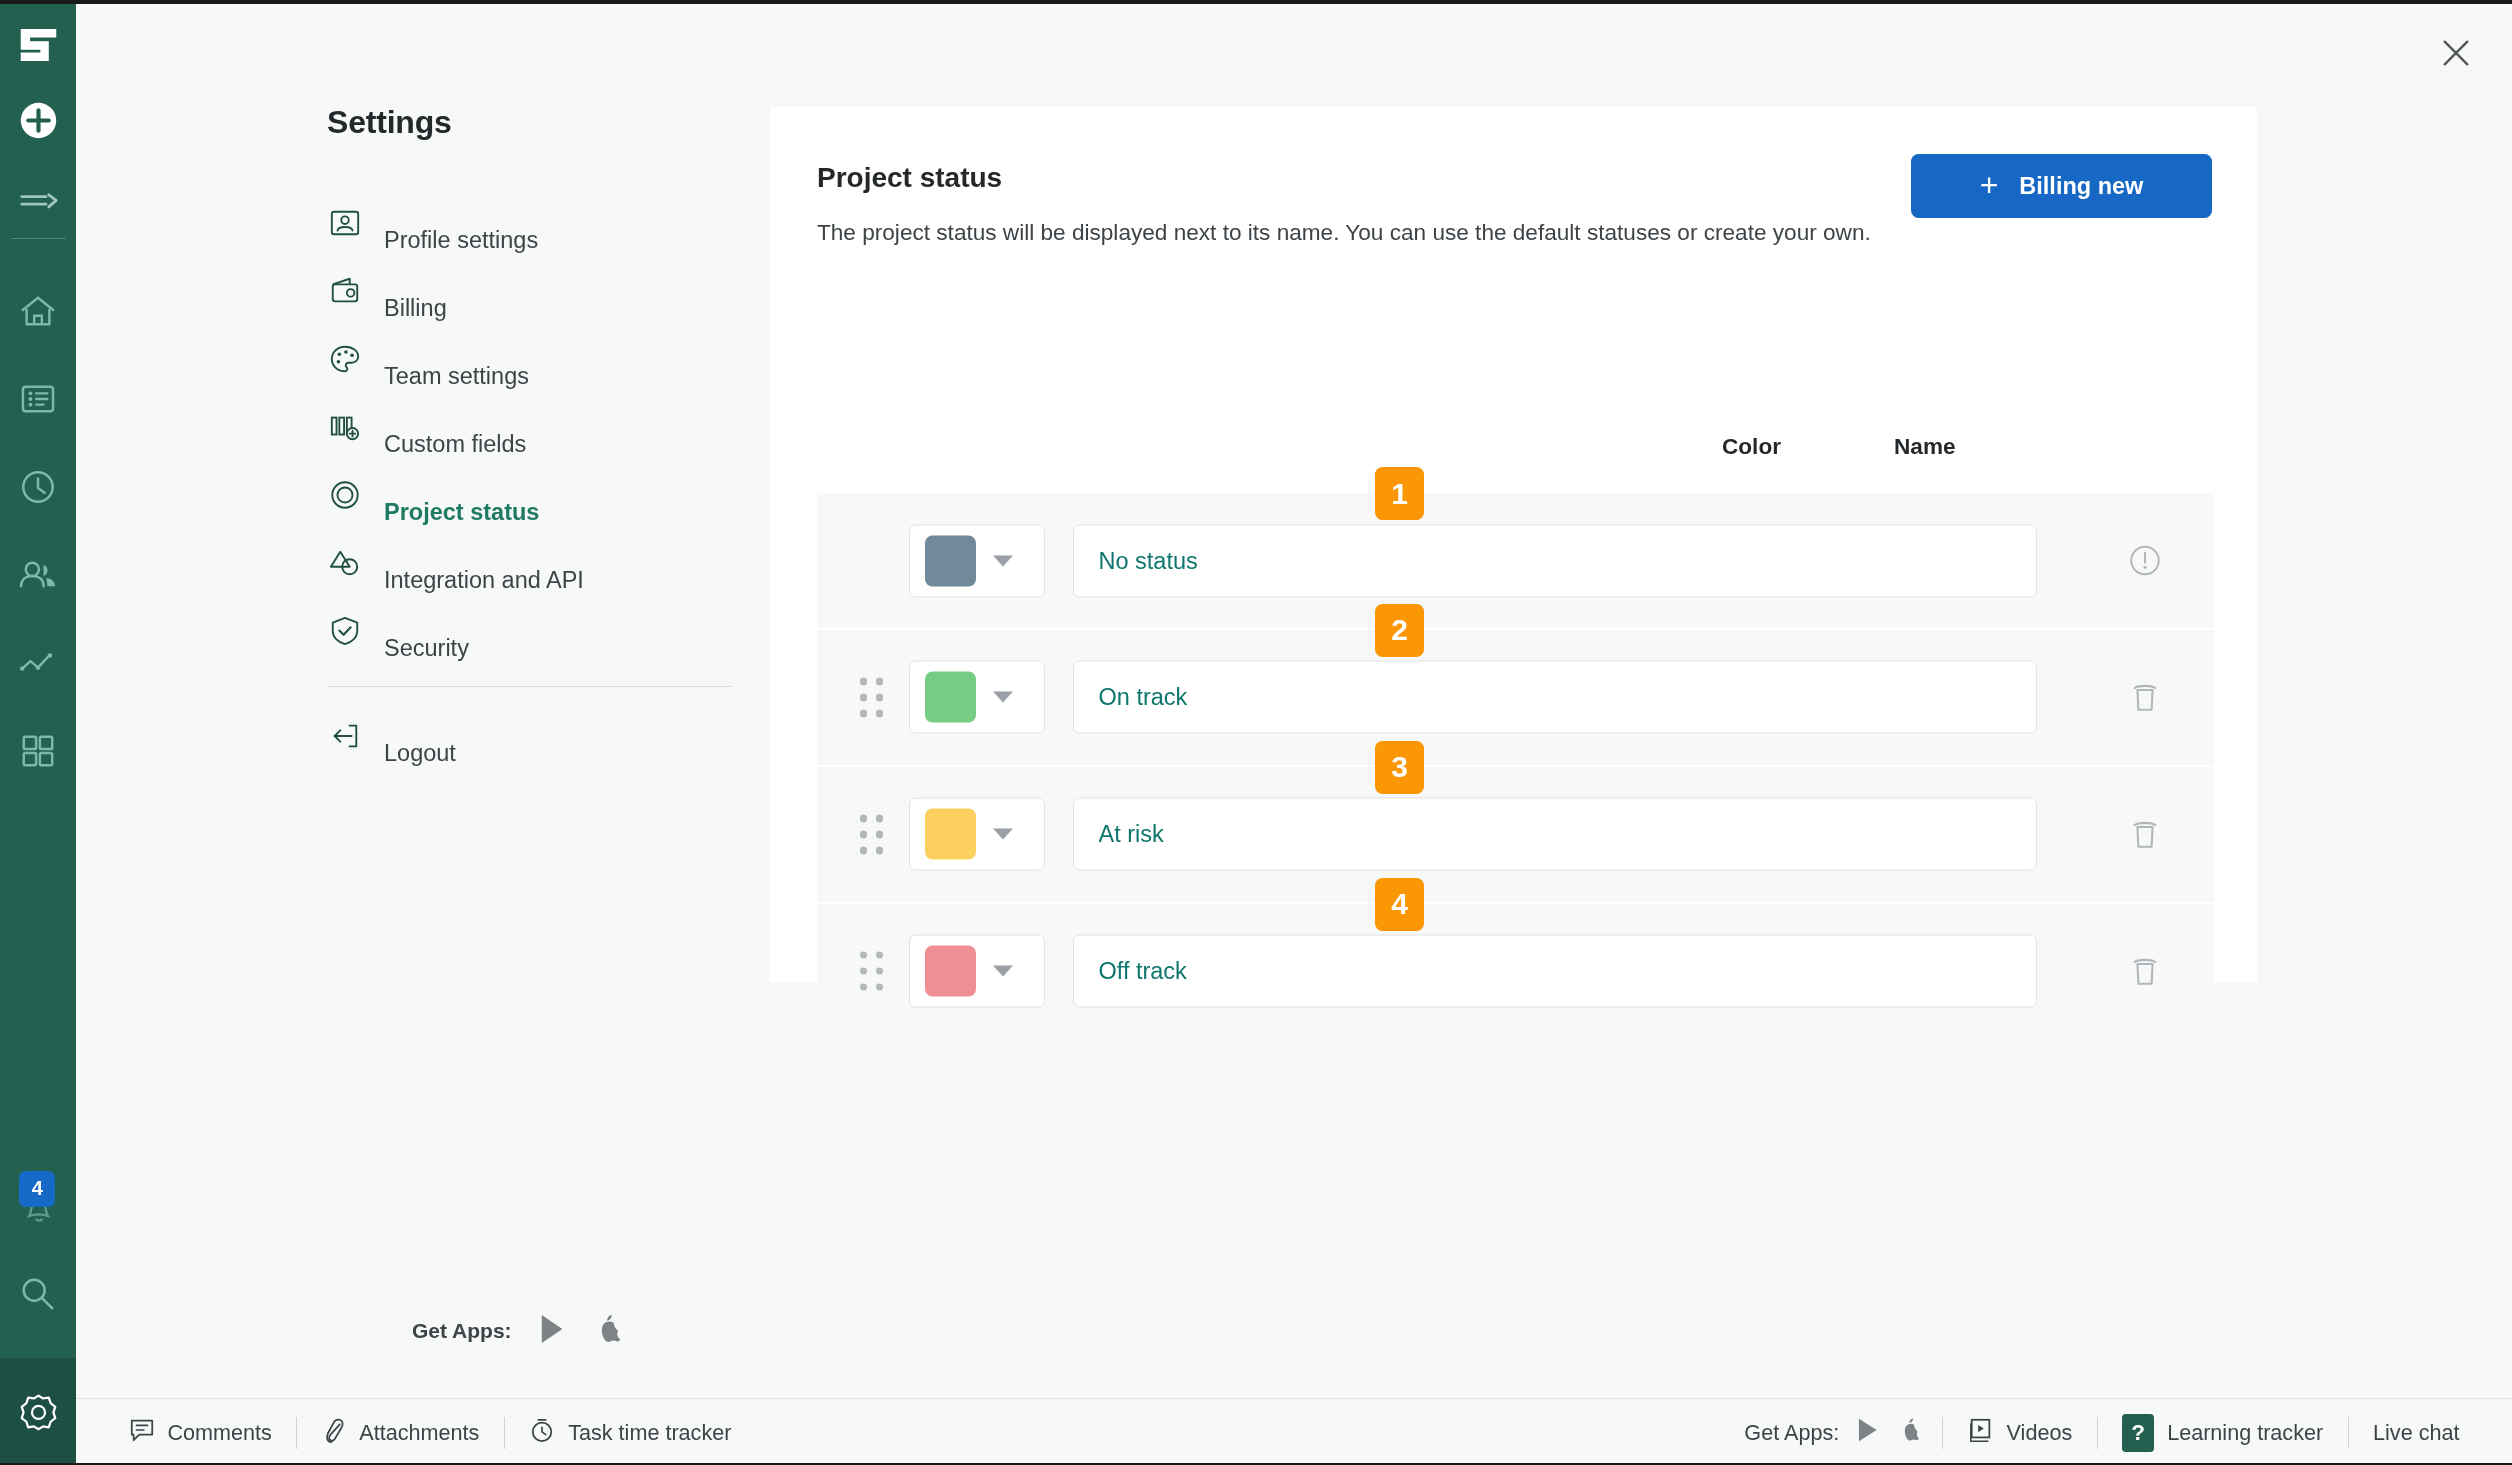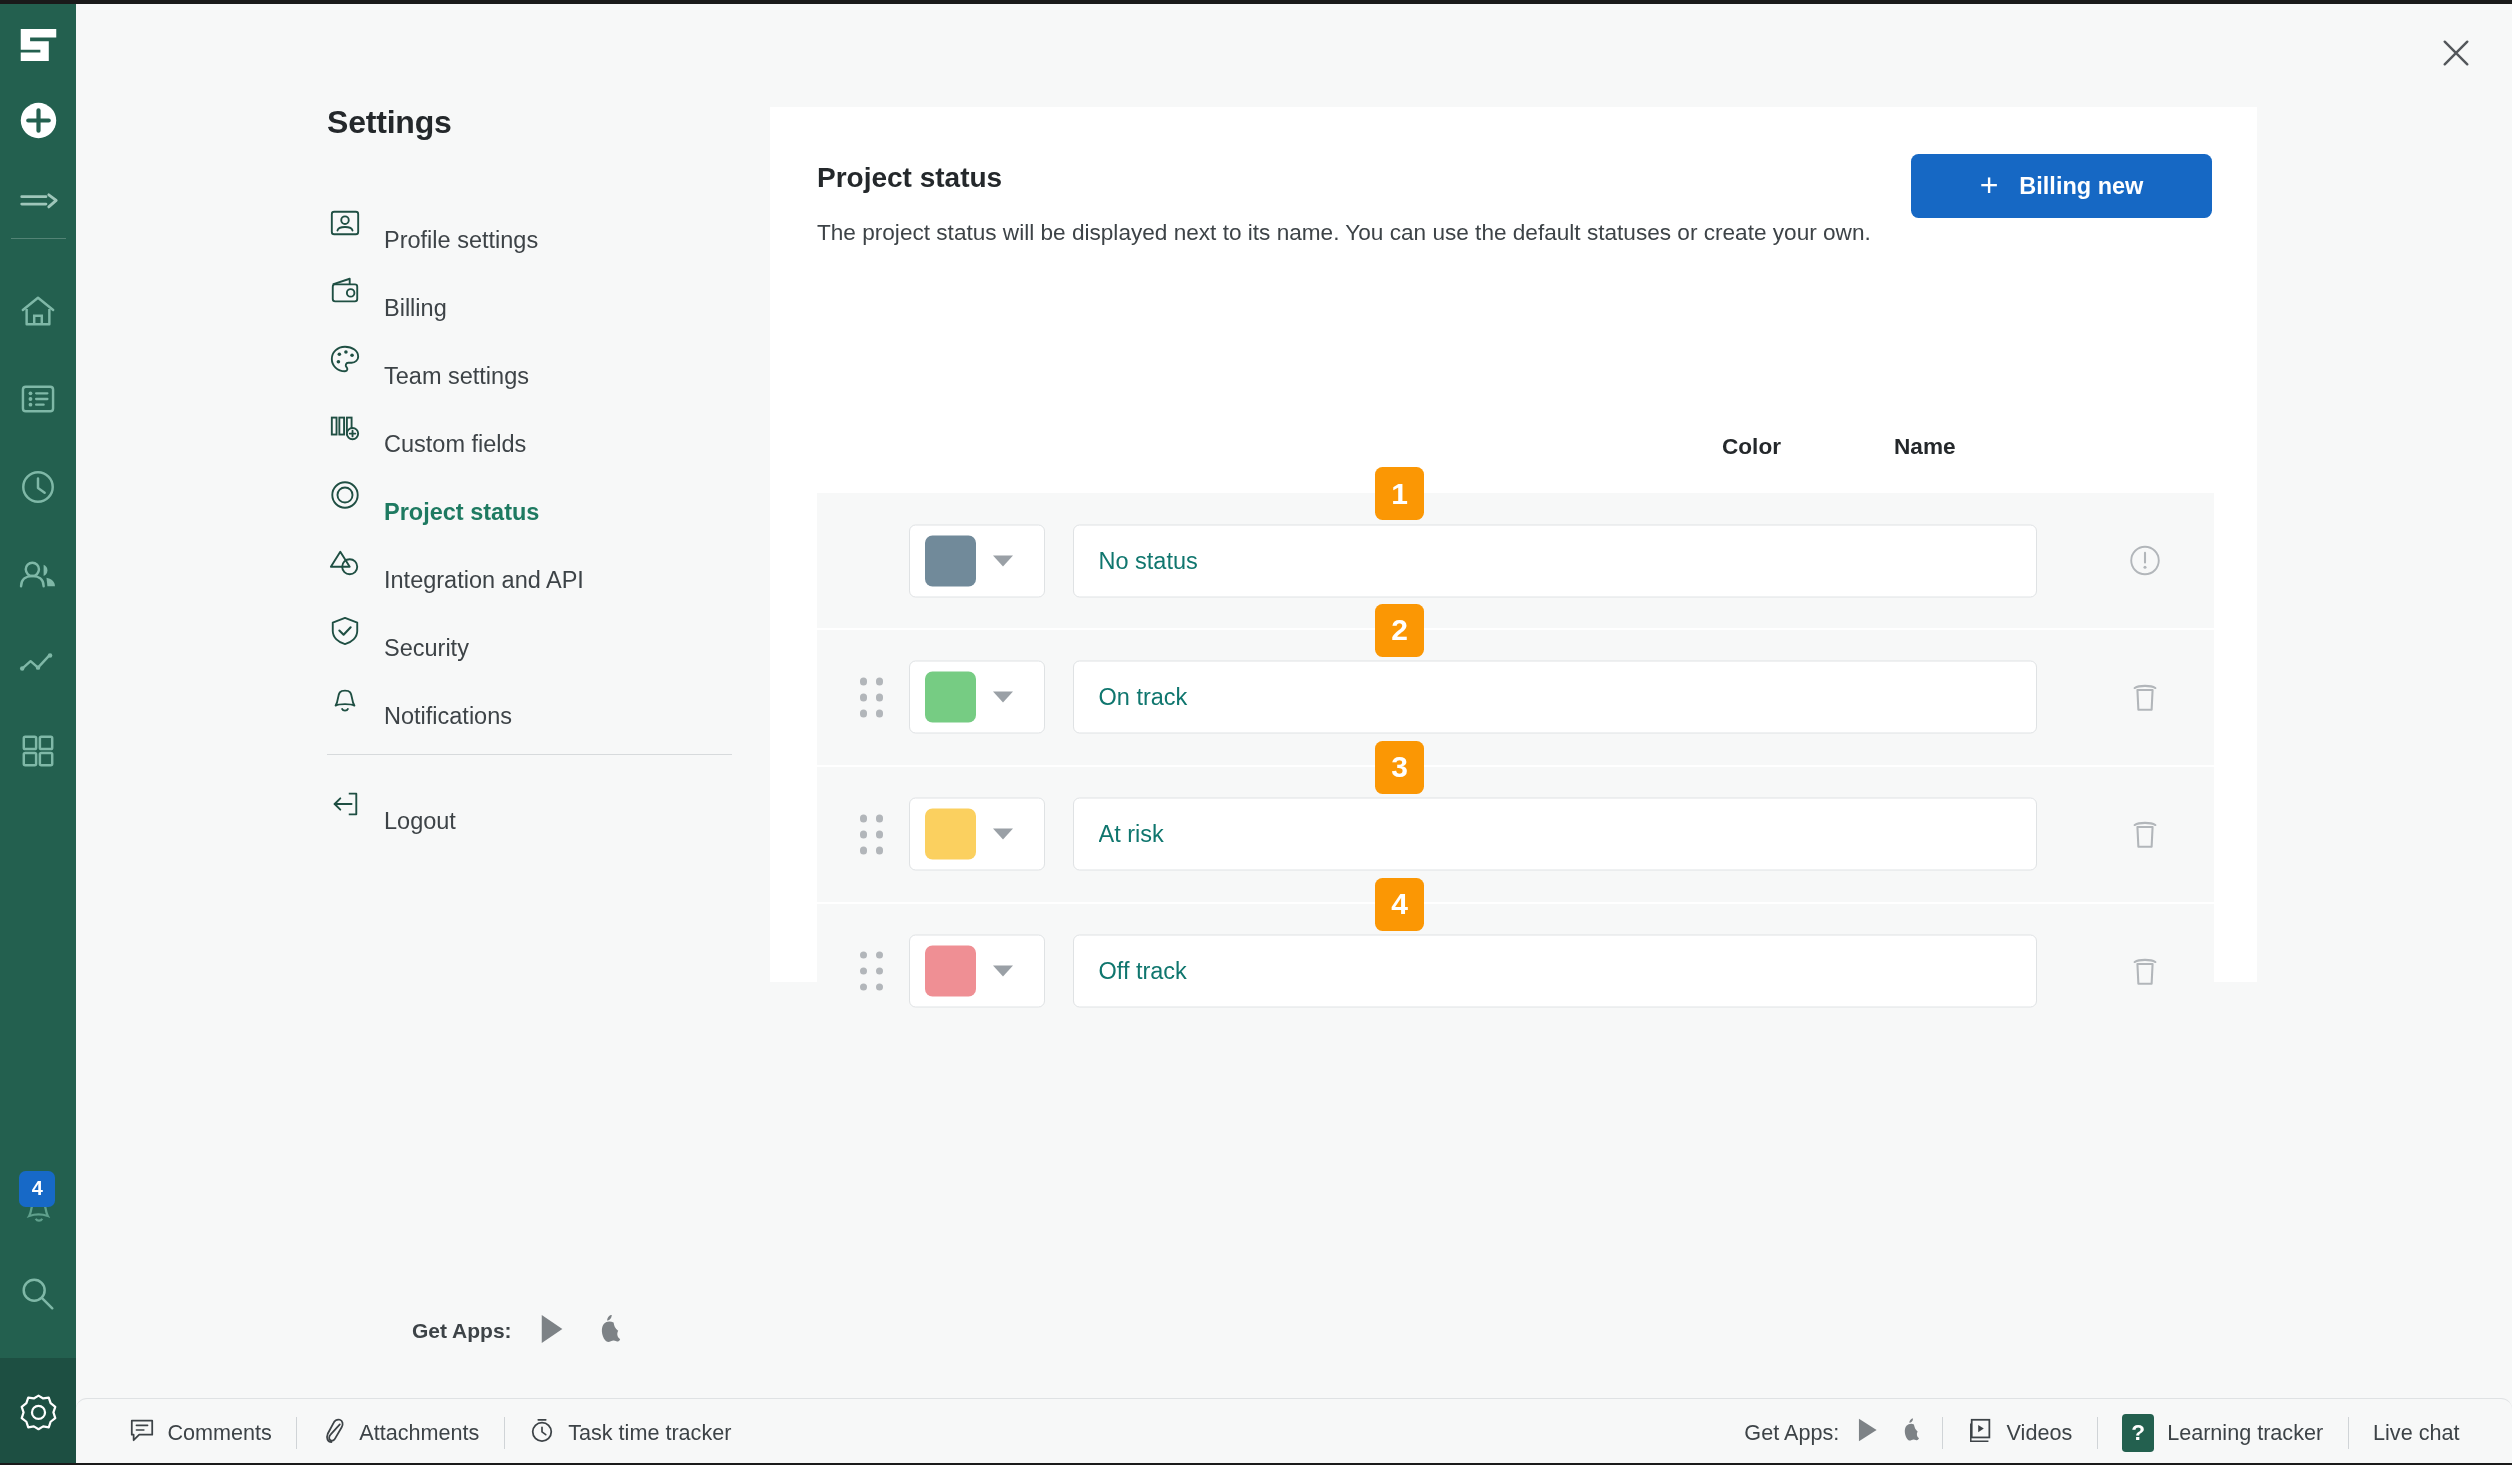--- a/index.html
+++ b/index.html
@@ -182,21 +182,20 @@
     display: flex; align-items: center; justify-content: center;
   }
 
   
   .bottom-bar {
     position: absolute; left: 76px; bottom: 0;
     width: 2436px; height: 68px;
     background: #f7f8f8; border-top: 0.9px solid #dfe2e4;
     display: flex; align-items: center; justify-content: space-between;
     padding: 0 28px 0 28px;
-    border-radius: 11px;
   }
   .bb-group { display: flex; align-items: center; }
   .bb-item {
     display: flex; align-items: center; gap: 13px;
     padding: 0 24.5px; height: 41px; cursor: pointer;
     font-size: 21.6px; color: #3d4347; white-space: nowrap;
   }
   .bb-sep { width: 0.9px; height: 32px; background: #d0d4d7; }
   .bb-ga { display: flex; align-items: center; gap: 17px; padding-right: 21px; font-size: 21.6px; color: #3d4347; }
   .qmark {
@@ -400,29 +399,20 @@
     <div class="nav-item">
       <span class="nav-ico">
         <svg width="32" height="32" viewBox="0 0 34 34">
           <path d="M17 3 L30 8 V17 C30 24 24 29 17 31 C10 29 4 24 4 17 V8 Z" stroke="#1f4f43" stroke-width="2" fill="none" stroke-linejoin="round"></path>
           <path d="M11 16.5 L15.5 21 L23 13" stroke="#1f4f43" stroke-width="2.2" fill="none" stroke-linecap="round" stroke-linejoin="round"></path>
         </svg>
       </span>
       <span class="nav-label">Security</span>
     </div>
 
-    <div class="nav-item">
-      <span class="nav-ico">
-        <svg width="32" height="32" viewBox="0 0 34 34">
-          <path d="M7 24 C11 22 23 22 27 24 C24 20 25 13 22.5 10 C20.5 7.5 13.5 7.5 11.5 10 C9 13 10 20 7 24 Z" stroke="#1f4f43" stroke-width="2" fill="none" stroke-linejoin="round"></path>
-          <path d="M13.5 27 A3.8 3.8 0 0 0 20.5 27" stroke="#1f4f43" stroke-width="2" fill="none"></path>
-        </svg>
-      </span>
-      <span class="nav-label">Notifications</span>
-    </div>
 
     <div class="nav-divider"></div>
 
     <div class="nav-item">
       <span class="nav-ico">
         <svg width="32" height="32" viewBox="0 0 34 34">
           <path d="M21 6 H29 V28 H21" stroke="#1f4f43" stroke-width="2" fill="none" stroke-linejoin="round"></path>
           <path d="M24 17 H6" stroke="#1f4f43" stroke-width="2" stroke-linecap="round"></path>
           <path d="M12 11 L6 17 L12 23" stroke="#1f4f43" stroke-width="2" fill="none" stroke-linecap="round" stroke-linejoin="round"></path>
         </svg>

